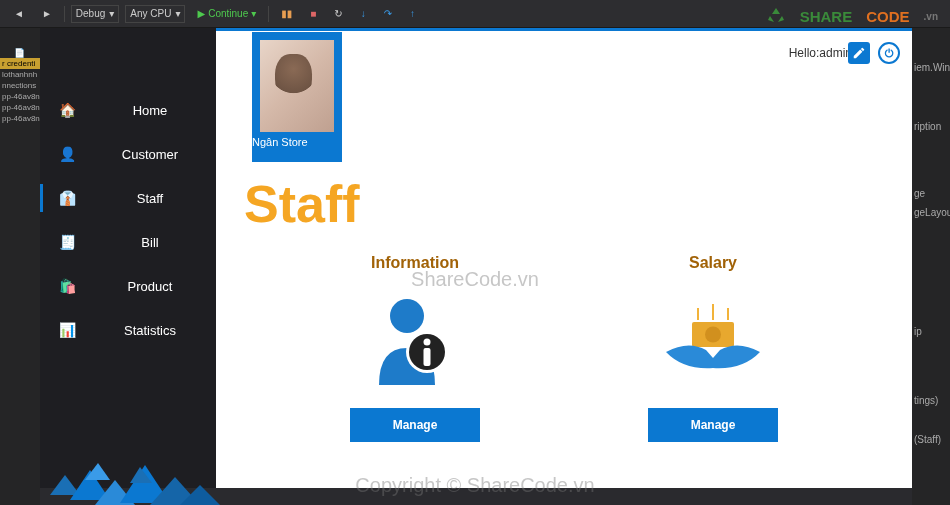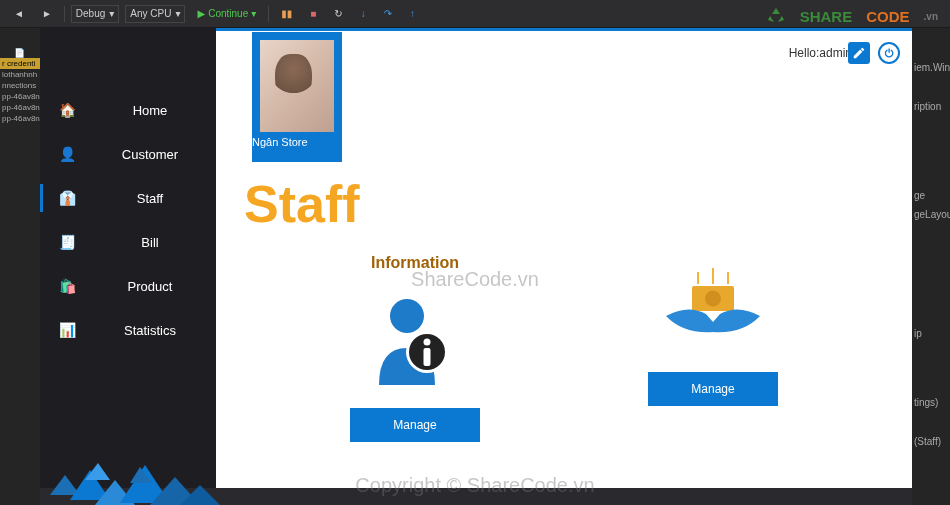--- a/index.html
+++ b/index.html
@@ -48,21 +48,21 @@
 .icon-btn { width: 22px; height: 22px; border-radius: 3px; display: flex; align-items: center; justify-content: center; font-size: 13px; cursor: pointer; }
 .icon-btn.edit { background: #0b78d1; color: #fff; }
 .icon-btn.power { color: #0b78d1; border: 2px solid #0b78d1; border-radius: 50%; font-size: 11px; font-weight: bold; }
 
 .page-title { position: absolute; left: 28px; top: 146px; font-size: 52px; font-weight: bold; color: #f5a623; font-family: 'Century Gothic', Arial, sans-serif; }
 
 .cards { position: absolute; top: 226px; left: 0; width: 100%; display: flex; justify-content: space-around; padding: 0 50px; }
 .card { text-align: center; width: 200px; }
 .card-title { font-size: 16px; font-weight: bold; color: #a16207; margin-bottom: 18px; }
 .card-icon { height: 100px; display: flex; align-items: center; justify-content: center; margin-bottom: 18px; }
-.manage-btn { background: #0b78d1; color: #fff; border: none; padding: 10px 0; width: 130px; font-size: 12px; font-weight: normal; cursor: pointer; }
+.manage-btn { background: #0b78d1; color: #fff; border: none; padding: 10px 0; width: 130px; font-size: 12px; font-weight: bold; cursor: pointer; }
 
 
 .wm-center { position: absolute; left: 50%; top: 268px; transform: translateX(-50%); font-size: 20px; color: rgba(120,120,120,.42); font-weight: 500; pointer-events: none; }
 .wm-bottom { position: absolute; left: 50%; bottom: 8px; transform: translateX(-50%); font-size: 20px; color: rgba(120,120,120,.42); font-weight: 500; pointer-events: none; }
 .wm-logo { position: absolute; right: 12px; top: 6px; font-size: 15px; font-weight: bold; pointer-events: none; display:flex; align-items:center; gap:14px;}
 .wm-logo .g { color:#3a8a3a; } .wm-logo .o { color:#e07020; } .wm-logo .rest{color:#777;font-size:10px;}
 
 svg { display: block; }
 </style>
 </head>
@@ -102,22 +102,22 @@
   <div class="highlighted">r credenti</div>
   <div>lothanhnh</div>
   <div>nnections</div>
   <div>pp-46av8n</div>
   <div>pp-46av8n</div>
   <div>pp-46av8n</div>
 </div>
 
 <div class="right-panel">
   <div>iem.Win</div>
-  <div style="margin-top:20px">ription</div>
-  <div style="margin-top:70px">ge</div>
+  <div style="margin-top:40px">ription</div>
+  <div style="margin-top:48px">ge</div>
   <div>geLayou</div>
   <div style="margin-top:100px">ip</div>
   <div style="margin-top:50px">tings)</div>
   <div style="margin-top:20px">(Staff)</div>
 </div>
 
 <div class="app-sidebar">
   <div class="nav-item">
     <span class="nav-icon">🏠</span>
     <span class="nav-label">Home</span>
@@ -185,20 +185,21 @@
           <circle cx="62" cy="62" r="21" fill="#fff"></circle>
           <circle cx="62" cy="62" r="18" fill="#222"></circle>
           <circle cx="62" cy="52" r="3.5" fill="#fff"></circle>
           <rect x="58.5" y="58" width="7" height="18" rx="2" fill="#fff"></rect>
         </svg>
       </div>
       <button class="manage-btn">Manage</button>
     </div>
 
     <div class="card">
+      <div class="card-title">Salary</div>
       <div class="card-icon">
         <svg width="110" height="100" viewBox="0 0 110 100">
           <line x1="40" y1="18" x2="40" y2="30" stroke="#f2b33a" stroke-width="2"></line>
           <line x1="55" y1="14" x2="55" y2="30" stroke="#f2b33a" stroke-width="2"></line>
           <line x1="70" y1="18" x2="70" y2="30" stroke="#f2b33a" stroke-width="2"></line>
           <rect x="34" y="32" width="42" height="25" rx="2" fill="#e8a82e"></rect>
           <circle cx="55" cy="44.5" r="8" fill="#d1901e"></circle>
           <path d="M8 62 Q30 50 48 60 L55 68 L62 60 Q80 50 102 62 Q85 80 55 78 Q25 80 8 62 Z" fill="#2a8ad8"></path>
         </svg>
       </div>

